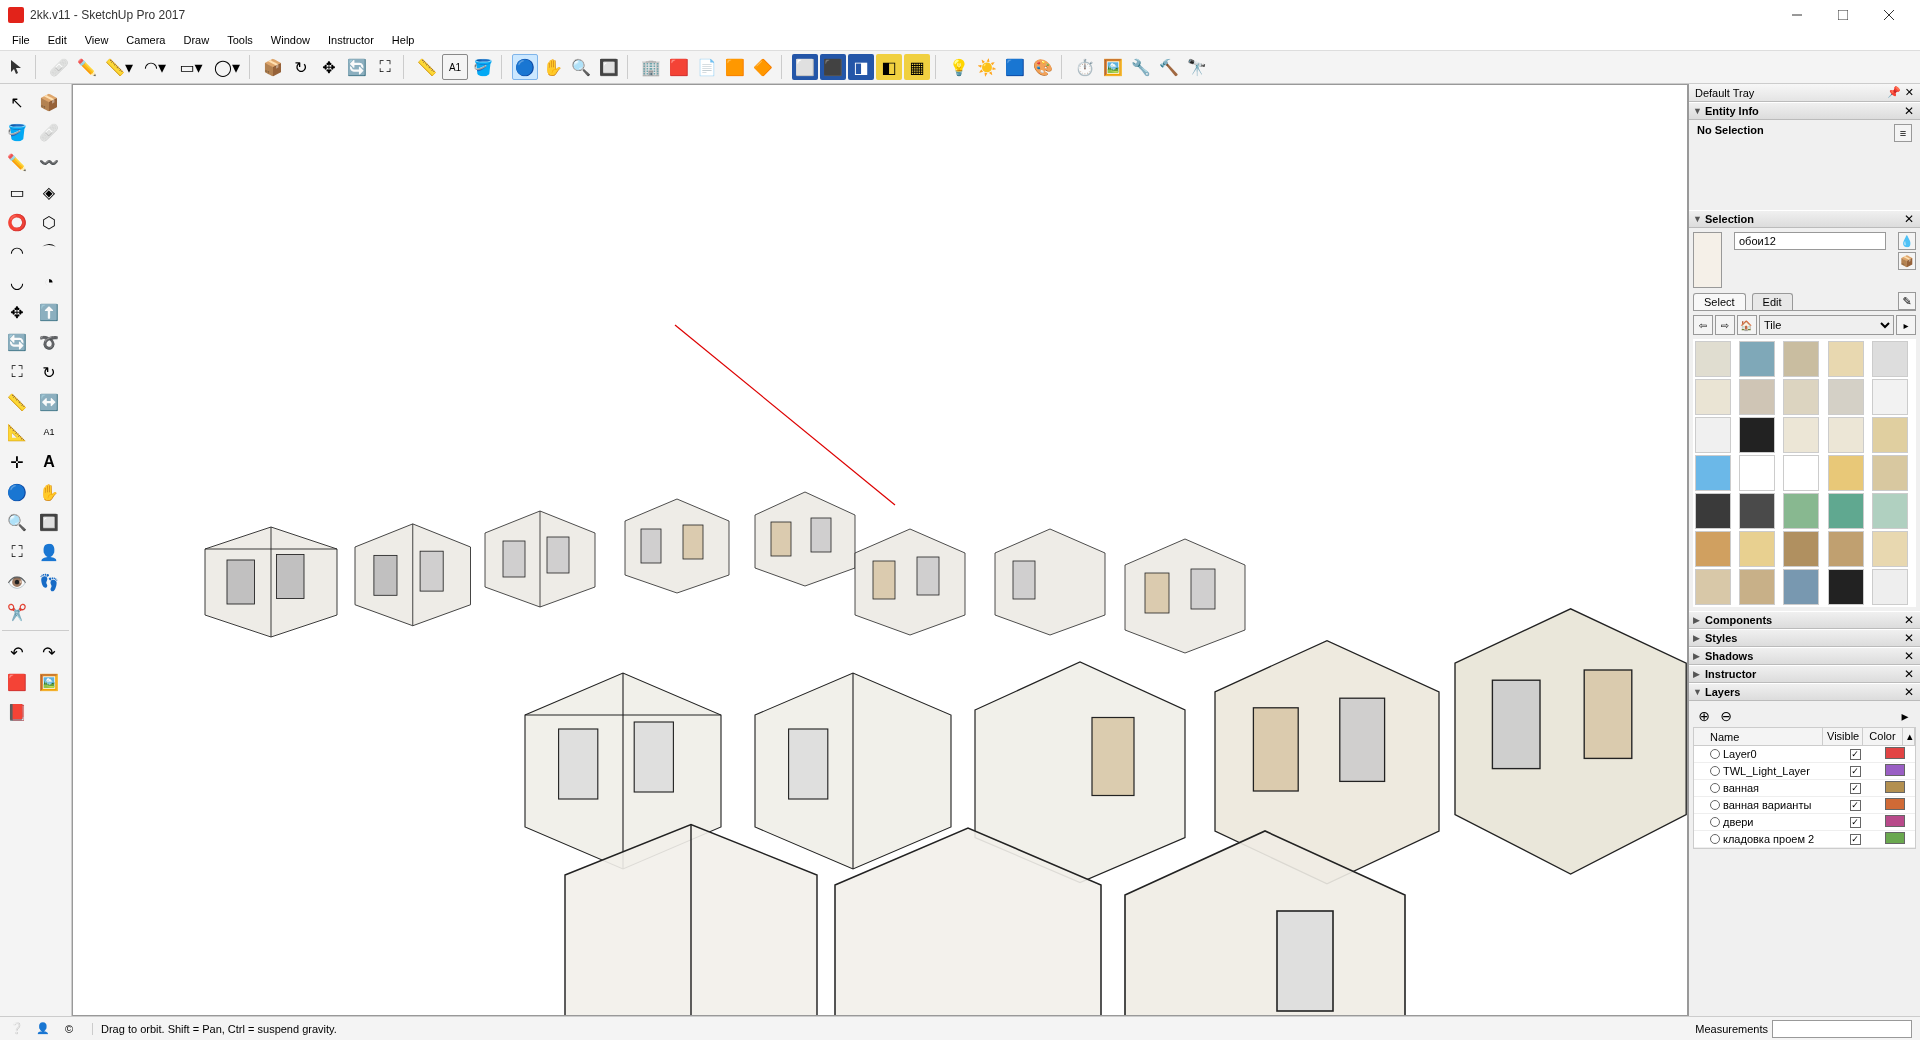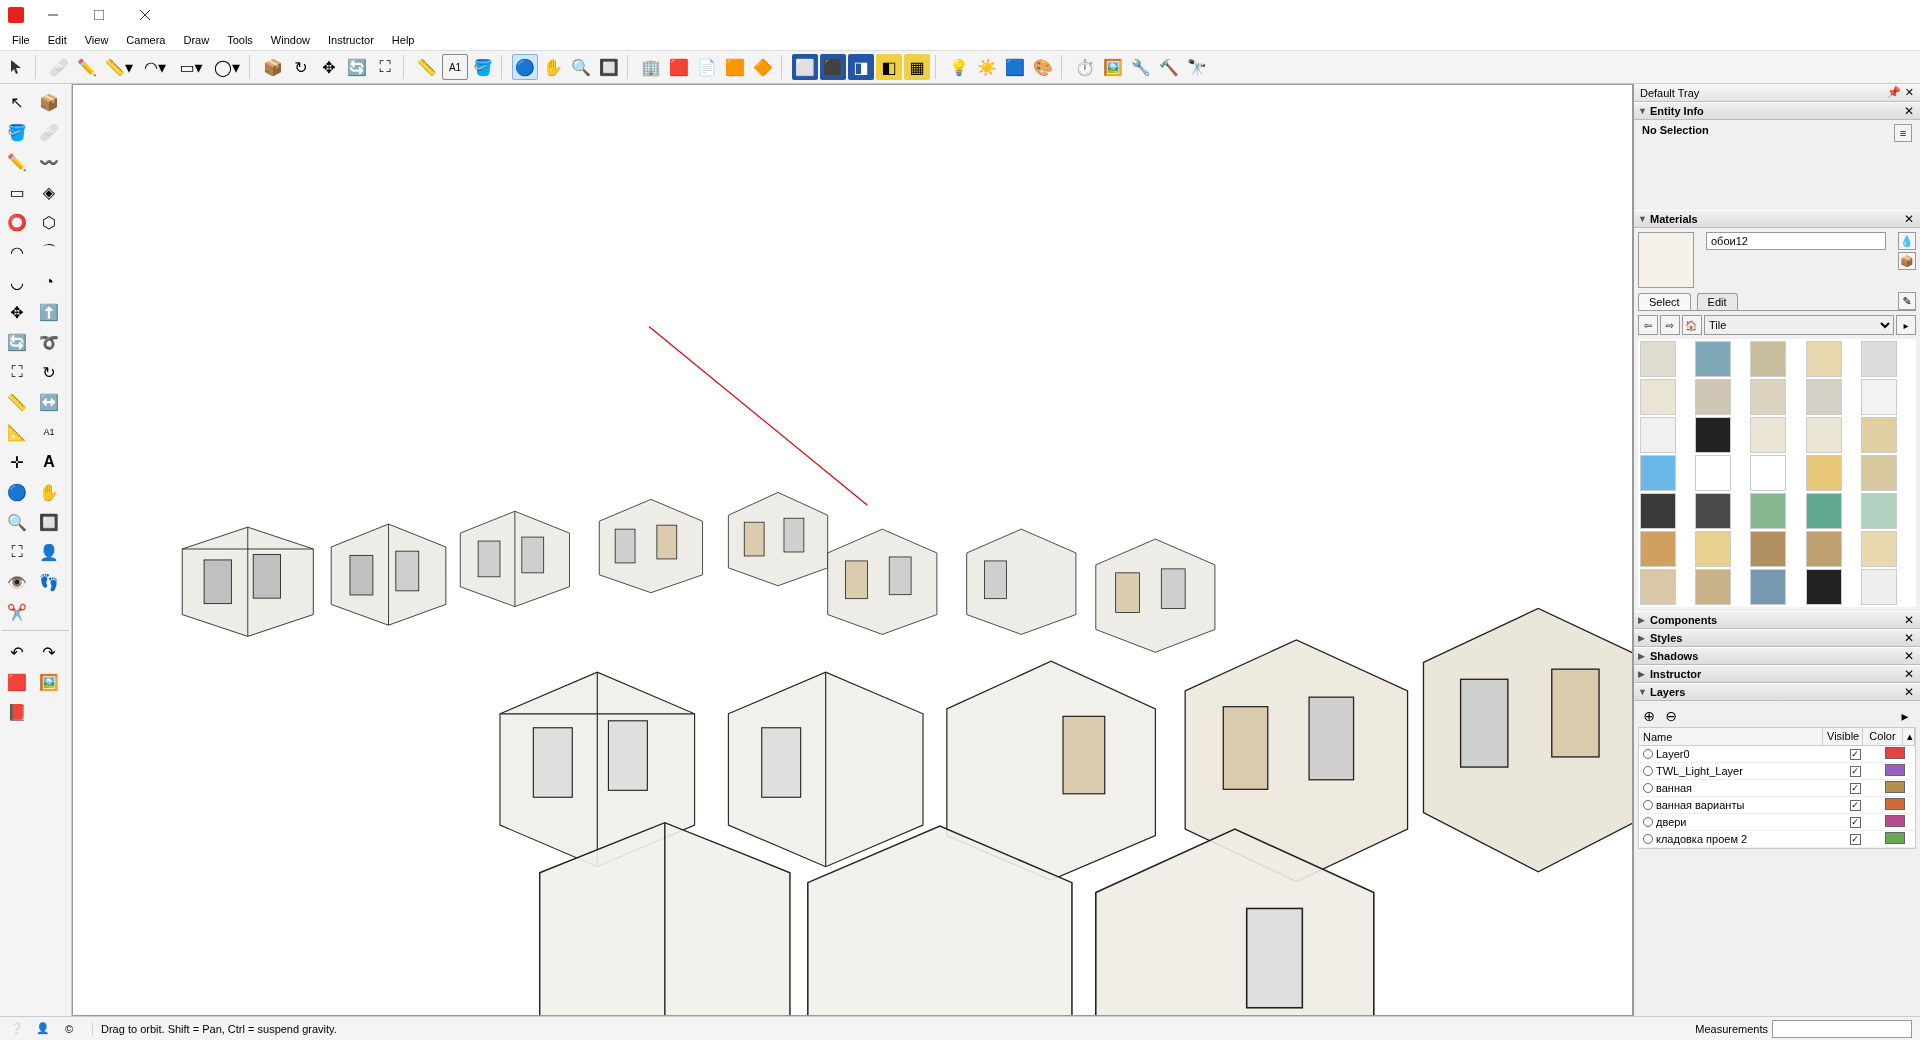--- a/index.html
+++ b/index.html
@@ -17,21 +17,21 @@
 .tbtn { width: 26px; height: 26px; display: flex; align-items: center; justify-content: center; border: 1px solid transparent; cursor: pointer; border-radius: 2px; font-size: 16px; }
 .tbtn.wide { width: 34px; }
 .tbtn.active { background: #cce8ff; border-color: #7eb4ea; }
 .tbtn svg { width: 18px; height: 18px; }
 .workarea { flex: 1; display: flex; position: relative; overflow: hidden; }
 .lefttoolbars { width: 72px; background: #f4f4f4; border-right: 1px solid #ccc; display: flex; flex-wrap: wrap; align-content: flex-start; padding: 4px 2px; gap: 2px; }
 .lefttoolbars .tbtn { width: 30px; height: 28px; }
 .lefttoolbars .divider { width: 100%; height: 4px; border-top: 1px solid #ccc; margin: 2px 0; }
 .viewport { flex: 1; background: #fff; border: 1px solid #999; position: relative; overflow: hidden; }
 .viewport svg { width: 100%; height: 100%; }
-.tray { width: 287px; background: #f0f0f0; border-left: 1px solid #999; display: flex; flex-direction: column; font-size: 11px; }
+.tray { width: 232px; background: #f0f0f0; border-left: 1px solid #999; display: flex; flex-direction: column; font-size: 11px; }
 .trayhdr { height: 18px; background: linear-gradient(#f7f7f7,#e4e4e4); border-bottom: 1px solid #bbb; display: flex; align-items: center; padding: 0 6px; }
 .trayhdr .title { flex: 1; font-weight: 400; }
 .trayhdr .btns { display: flex; gap: 4px; }
 .panelhdr { height: 18px; background: linear-gradient(#f0f0f0,#dcdcdc); border-top: 1px solid #fff; border-bottom: 1px solid #bbb; display: flex; align-items: center; padding: 0 4px; cursor: pointer; }
 .panelhdr .arrow { width: 12px; font-size: 9px; color: #555; }
 .panelhdr .title { flex: 1; font-weight: bold; }
 .panelhdr .closebtn { width: 14px; height: 14px; display: flex; align-items: center; justify-content: center; cursor: pointer; font-size: 12px; }
 .panelbody { background: #f0f0f0; padding: 4px; }
 .entitybody { height: 90px; padding: 4px 8px; font-weight: bold; }
 .matpreview { display: flex; gap: 12px; align-items: flex-start; }
@@ -48,37 +48,38 @@
 .matgrid { display: grid; grid-template-columns: repeat(5, 1fr); gap: 2px; padding: 2px; max-height: 268px; overflow-y: auto; background: #fff; }
 .matcell { width: 36px; height: 36px; border: 1px solid #ccc; cursor: pointer; background-size: cover; }
 .layerspanel { display: flex; flex-direction: column; }
 .layertoolbar { display: flex; gap: 4px; padding: 2px; align-items: center; }
 .layertoolbar .lbtn { width: 18px; height: 18px; cursor: pointer; display: flex; align-items: center; justify-content: center; font-size: 14px; }
 .layertable { background: #fff; border: 1px solid #ccc; }
 .layerheader { display: flex; background: #f4f4f4; border-bottom: 1px solid #ccc; }
 .layerheader > div { padding: 2px 4px; border-right: 1px solid #ccc; font-size: 11px; }
 .layerrow { display: flex; border-bottom: 1px solid #eee; }
 .layerrow > div { padding: 1px 4px; font-size: 11px; }
-.col-name { flex: 1; display: flex; align-items: center; gap: 3px; }
+.col-name { flex: 1; display: flex; align-items: center; gap: 3px; margin-left: 12px; }
 .col-vis { width: 40px; text-align: center; }
 .col-color { width: 40px; text-align: center; }
 .colorcell { width: 20px; height: 12px; border: 1px solid #666; display: inline-block; }
 .statusbar { height: 24px; background: #f4f4f4; border-top: 1px solid #ccc; display: flex; align-items: center; padding: 0 8px; font-size: 11px; gap: 8px; }
 .statusbar .sbicon { width: 18px; height: 18px; display: flex; align-items: center; justify-content: center; cursor: pointer; }
 .statusbar .hint { flex: 1; margin-left: 6px; border-left: 1px solid #ccc; padding-left: 8px; }
 .statusbar .meas { display: flex; align-items: center; gap: 4px; }
 .statusbar .meas input { width: 140px; height: 18px; border: 1px solid #999; background: #fff; }
 .radio { width: 10px; height: 10px; border: 1px solid #666; border-radius: 50%; display: inline-block; }
 .checkbox { width: 11px; height: 11px; border: 1px solid #666; display: inline-flex; align-items: center; justify-content: center; font-size: 9px; background: #fff; }
 </style>
 </head>
 <body>
 
 <div class="titlebar">
   <div class="icon"></div>
+  <div class="title">2kk.v11 - SketchUp Pro 2017</div>
   <div class="winbtns">
     <div class="winbtn">
         <svg viewBox="0 0 10 10">
           <line x1="0" y1="5" x2="10" y2="5" stroke="#333"></line>
         </svg>
       </div>
     <div class="winbtn">
         <svg viewBox="0 0 10 10">
           <rect x="0" y="0" width="10" height="10" fill="none" stroke="#333"></rect>
         </svg>
@@ -312,21 +313,21 @@
     </div>
     <div class="panelbody entitybody">
       <span>No Selection</span>
       <div style="float:right;">
           <span class="sidebtn">≡</span>
         </div>
     </div>
 
     <div class="panelhdr">
       <span class="arrow">▼</span>
-      <span class="title">Materials</span>
+      <span class="title">Selection</span>
       <span class="closebtn">✕</span>
     </div>
     <div class="panelbody">
       <div class="matpreview">
         <div class="swatch"></div>
         <input type="text" value="обои12" style="">
         <div class="sidebtns">
           <div class="sidebtn">💧</div>
           <div class="sidebtn">📦</div>
         </div>

